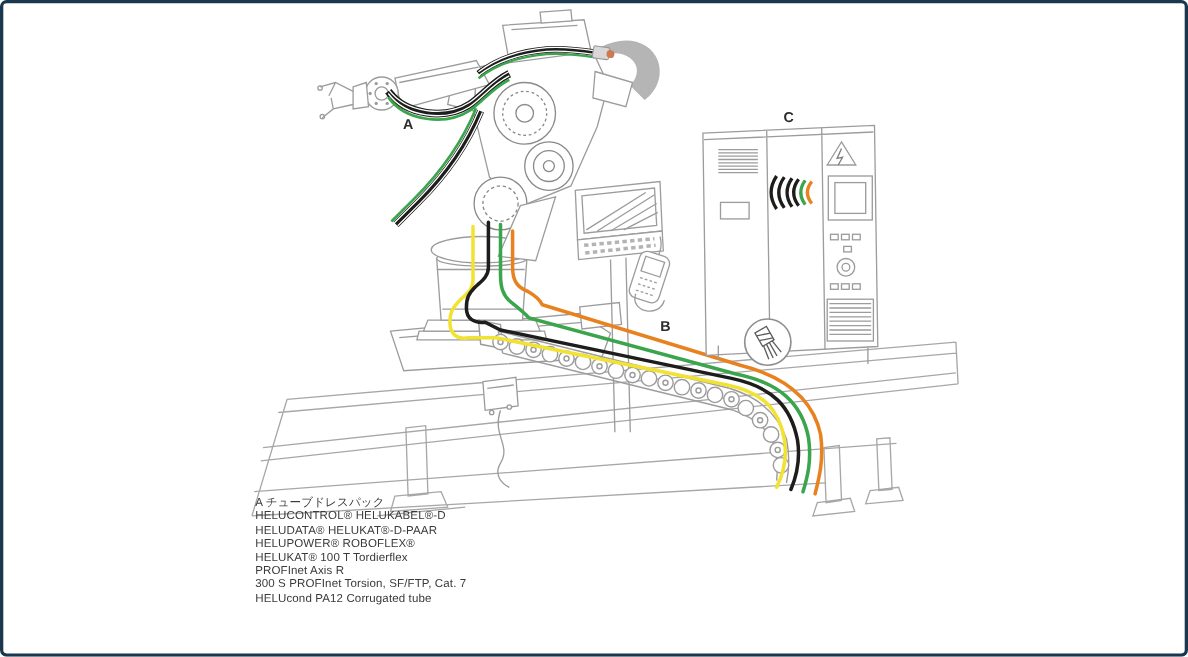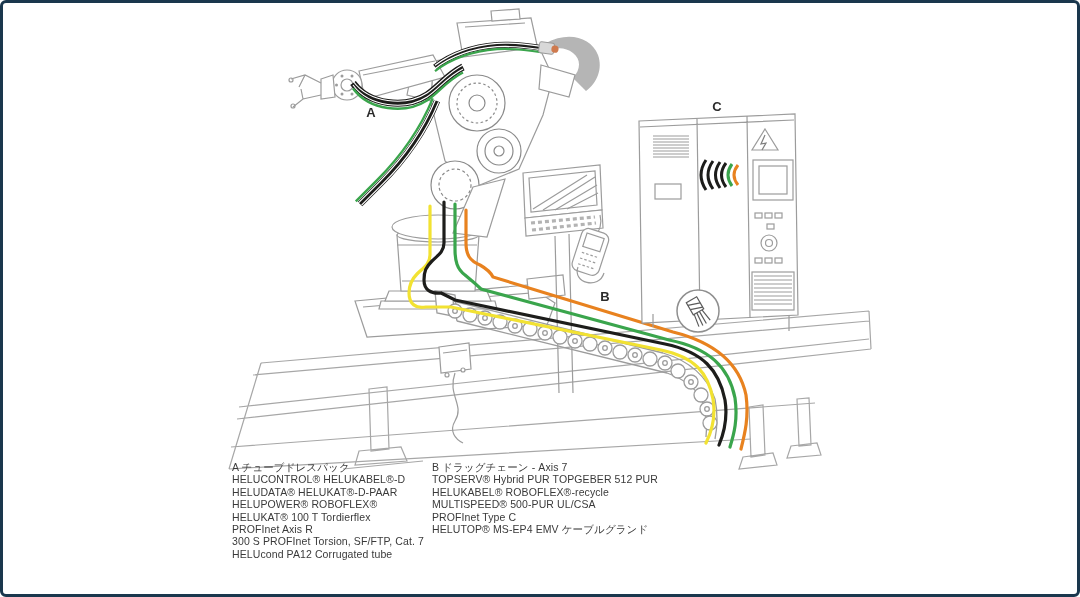--- a/index.html
+++ b/index.html
@@ -1,21 +1,21 @@
 <!DOCTYPE html>
 <html><head>
 <meta charset="utf-8">
 <style>
   html,body{margin:0;padding:0;background:#fff;}
   .stage{position:relative;width:1080px;height:597px;box-sizing:border-box;
          background:#fff;border:3px solid #1a374d;border-radius:6px;overflow:hidden;
          font-family:"Liberation Sans",sans-serif;}
   .art{position:absolute;left:0;top:0;}
   .legend{position:absolute;left:0;top:0;width:100%;height:100%;pointer-events:none;}
-  .col{position:absolute;top:458px;color:#3a3a3a;font-size:10.5px;line-height:12.4px;
+  .col{position:absolute;top:448px;color:#3a3a3a;font-size:10.5px;line-height:12.4px;
        letter-spacing:0.1px;white-space:nowrap;}
   .col .ln{height:12.4px;}
   svg text.dlabel{font-family:"Liberation Sans",sans-serif;font-weight:bold;
        font-size:13px;fill:#2c2c2c;}
 </style>
 </head>
 <body>
 
 <div class="stage">
 
@@ -240,23 +240,15 @@
     <div class="col" style="left:229px;">
       <div class="ln">A チューブドレスパック</div>
       <div class="ln">HELUCONTROL® HELUKABEL®-D</div>
       <div class="ln">HELUDATA® HELUKAT®-D-PAAR</div>
       <div class="ln">HELUPOWER® ROBOFLEX®</div>
       <div class="ln">HELUKAT® 100 T Tordierflex</div>
       <div class="ln">PROFInet Axis R</div>
       <div class="ln">300 S PROFInet Torsion, SF/FTP, Cat. 7</div>
       <div class="ln">HELUcond PA12 Corrugated tube</div>
     </div>
-    <div class="col" style="left:429px;">
-      <div class="ln">B ドラッグチェーン - Axis 7</div>
-      <div class="ln">TOPSERV® Hybrid PUR TOPGEBER 512 PUR</div>
-      <div class="ln">HELUKABEL® ROBOFLEX®-recycle</div>
-      <div class="ln">MULTISPEED® 500-PUR UL/CSA</div>
-      <div class="ln">PROFInet Type C</div>
-      <div class="ln">HELUTOP® MS-EP4 EMV ケーブルグランド</div>
-    </div>
   </div>
 
 </div>
 
 </body></html>

